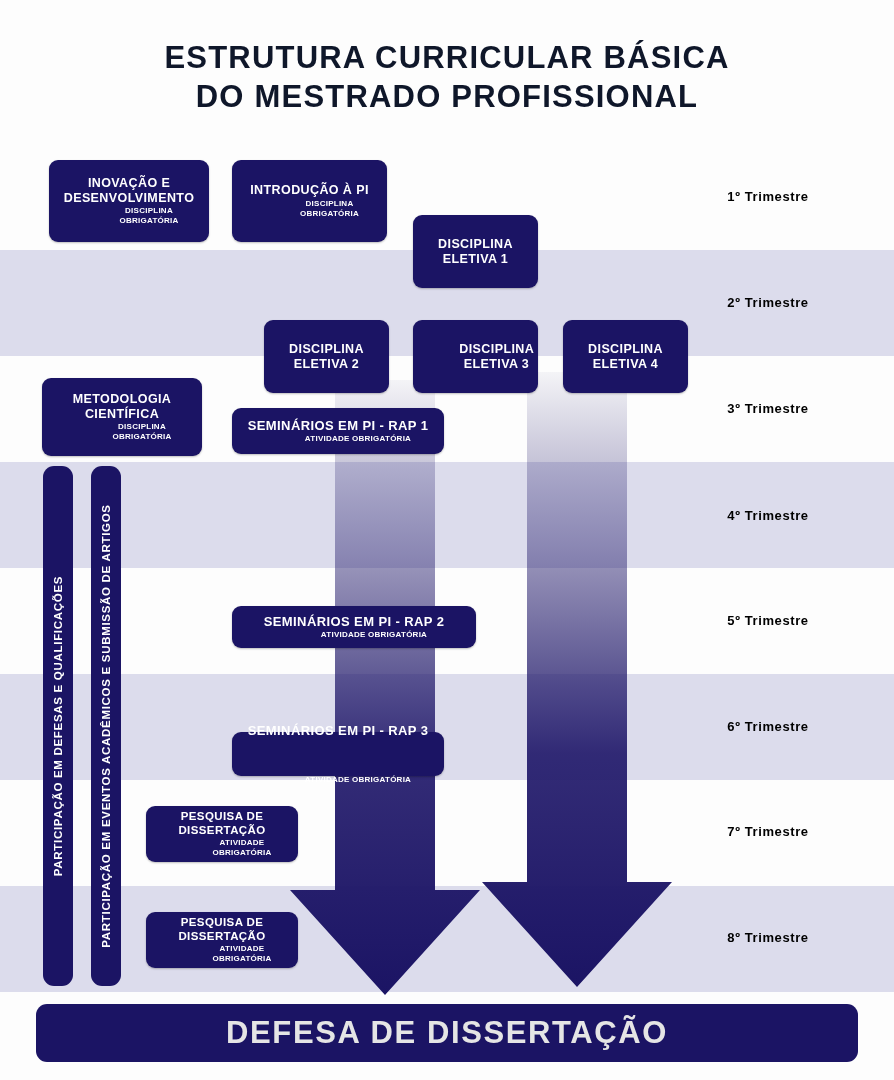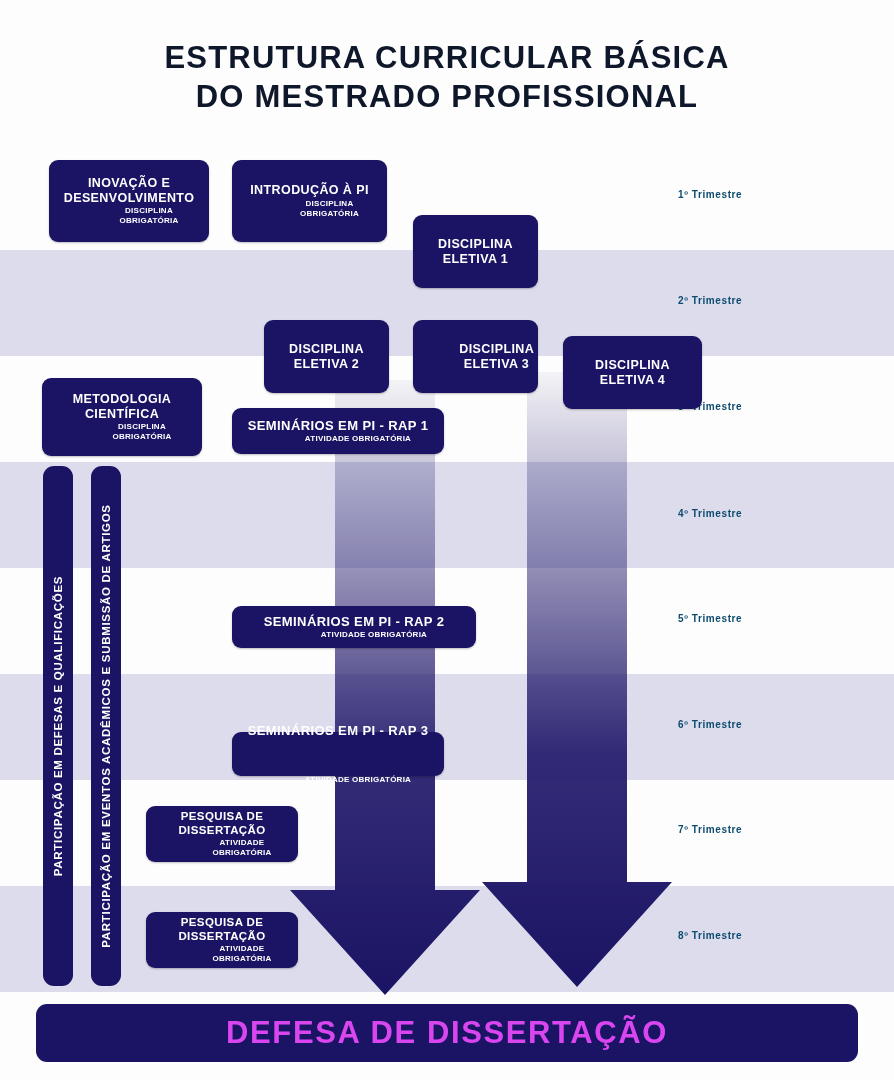--- a/index.html
+++ b/index.html
@@ -32,24 +32,24 @@
   .stripe {
     position: absolute;
     left: 0; width: 894px;
     background: #dcdcec;
   }
 
   
   .trim-label {
     position: absolute;
     width: 180px;
-    text-align: left;
-    color: #0c4a6e;
-    font-weight: bold;
-    font-size: 10px;
+    text-align: center;
+    color: #000000;
+    font-weight: bold;
+    font-size: 13px;
     letter-spacing: 0.6px;
   }
 
   
   .arrow {
     position: absolute;
   }
 
   
   .box {
@@ -106,21 +106,21 @@
   
   .footer {
     position: absolute;
     left: 36px; top: 1004px;
     width: 822px; height: 58px;
     background: #1b1464;
     border-radius: 11px;
     display: flex; align-items: center; justify-content: center;
   }
   .footer span {
-    color: #d946ef;
+    color: #e5e5e5;
     font-weight: bold;
     font-size: 31px;
     letter-spacing: 1.6px;
     text-transform: uppercase;
   }
 </style>
 </head>
 <body>
 
 <div id="root">
@@ -190,21 +190,21 @@
   </div>
 
   <div class="box" style="left:264px; top:320px; width:125px; height:73px;">
     <div class="t1">Disciplina Eletiva 2</div>
   </div>
 
   <div class="box" style="left:413px; top:320px; width:125px; height:73px;padding-left:48px;">
     <div class="t1">Disciplina Eletiva 3</div>
   </div>
 
-  <div class="box" style="left:563px; top:336px; width:139px; height:73px;">
+  <div class="box" style="left:563px; top:320px; width:125px; height:73px;">
     <div class="t1">Disciplina Eletiva 4</div>
   </div>
 
   <div class="box" style="left:42px; top:378px; width:160px; height:78px;">
     <div class="t1">Metodologia Científica</div>
     <div class="t2">Disciplina Obrigatória</div>
   </div>
 
   <div class="box wide" style="left:232px; top:408px; width:212px; height:46px;">
     <div class="t1">Seminários em PI - RAP 1</div>

